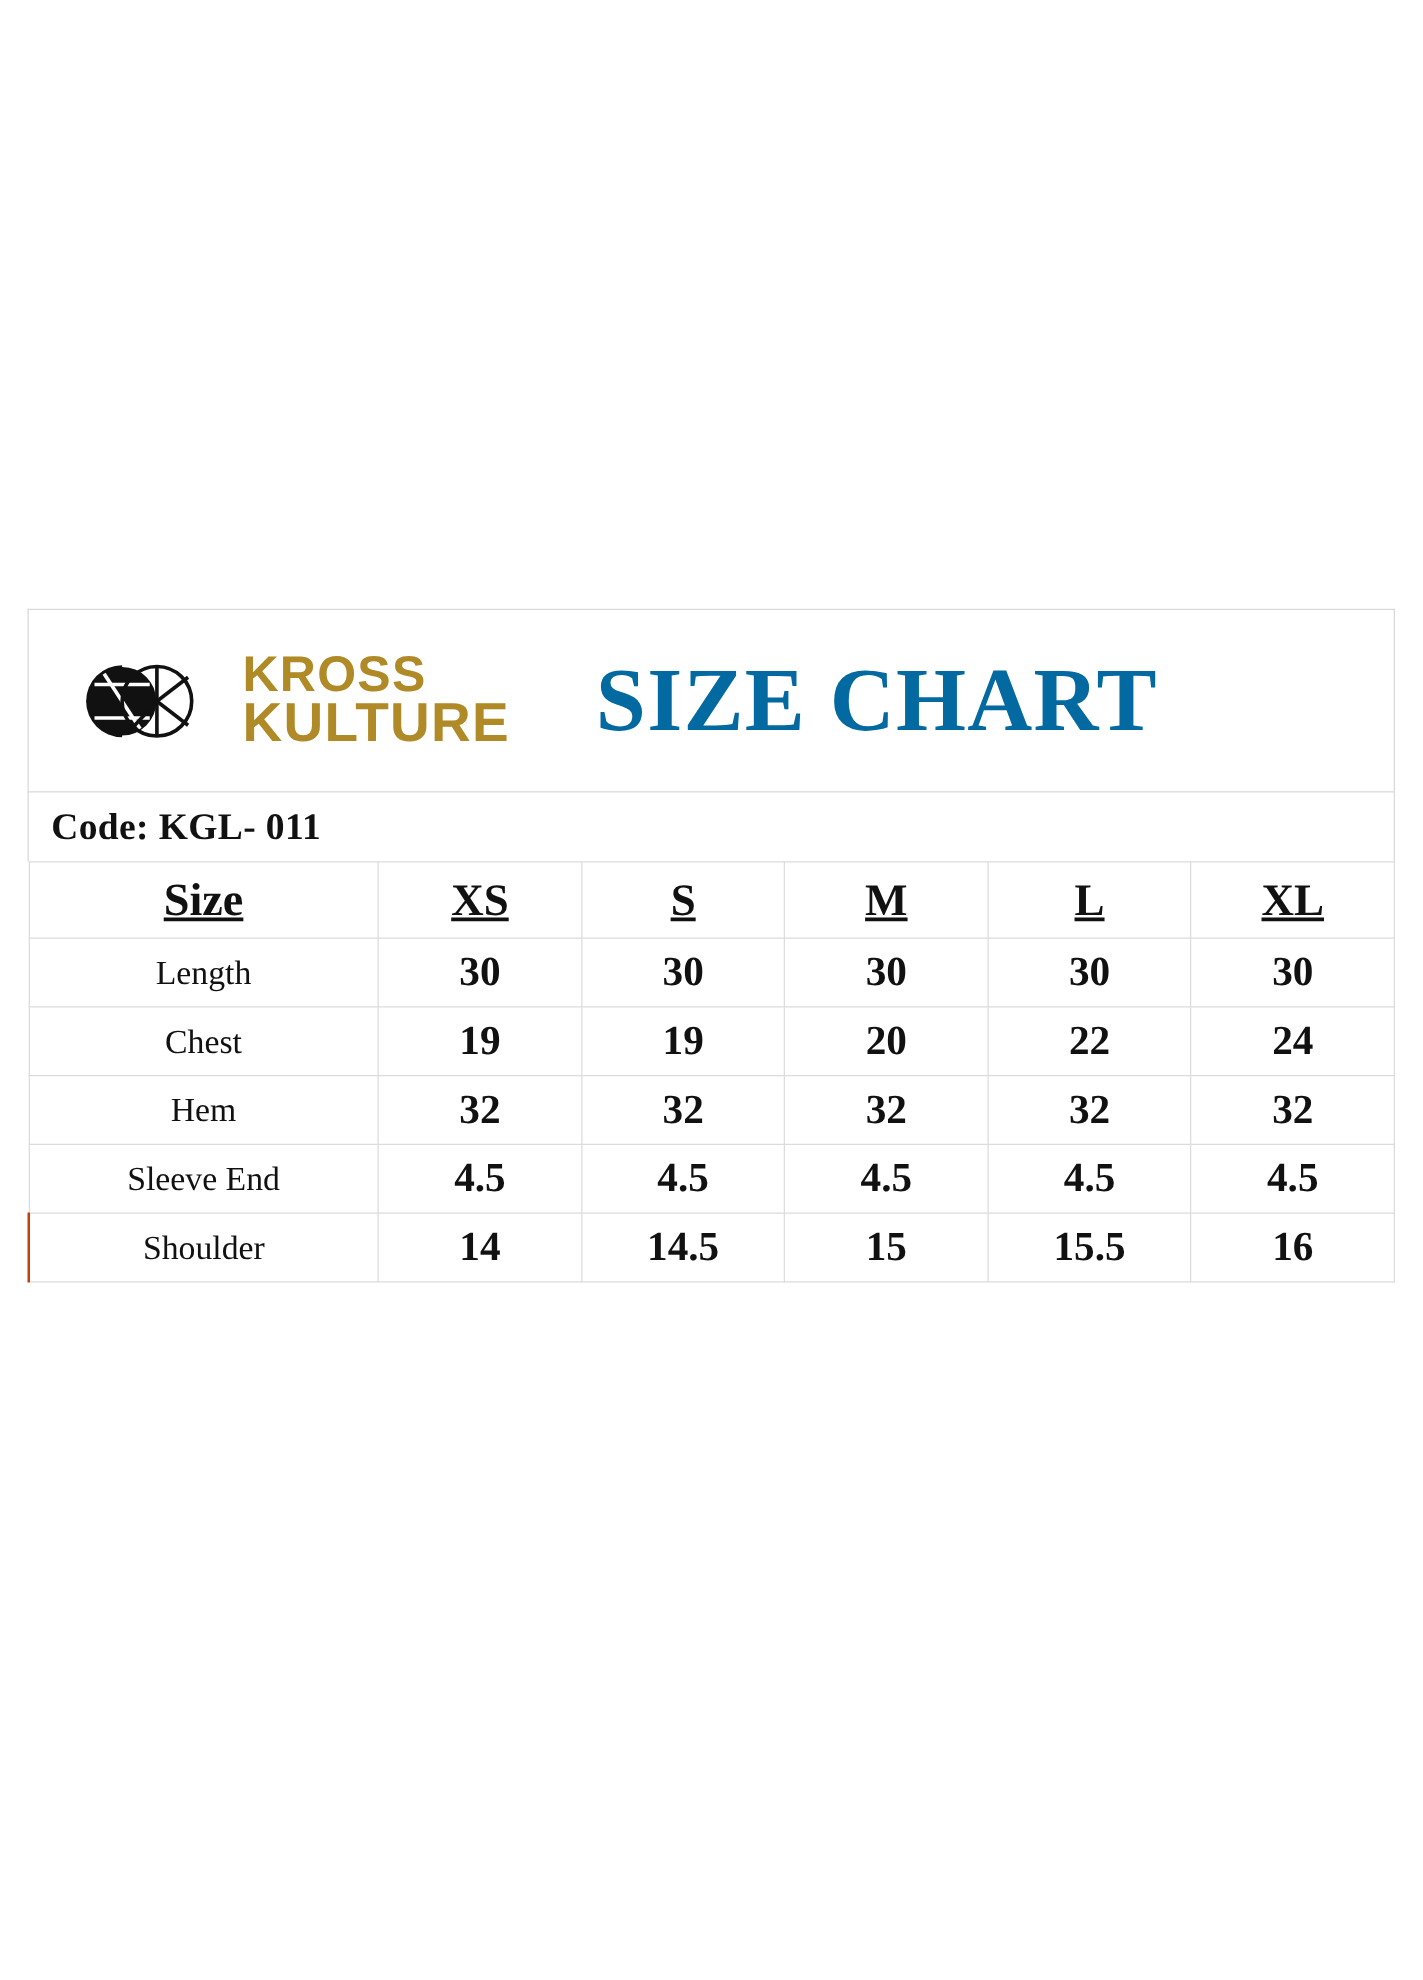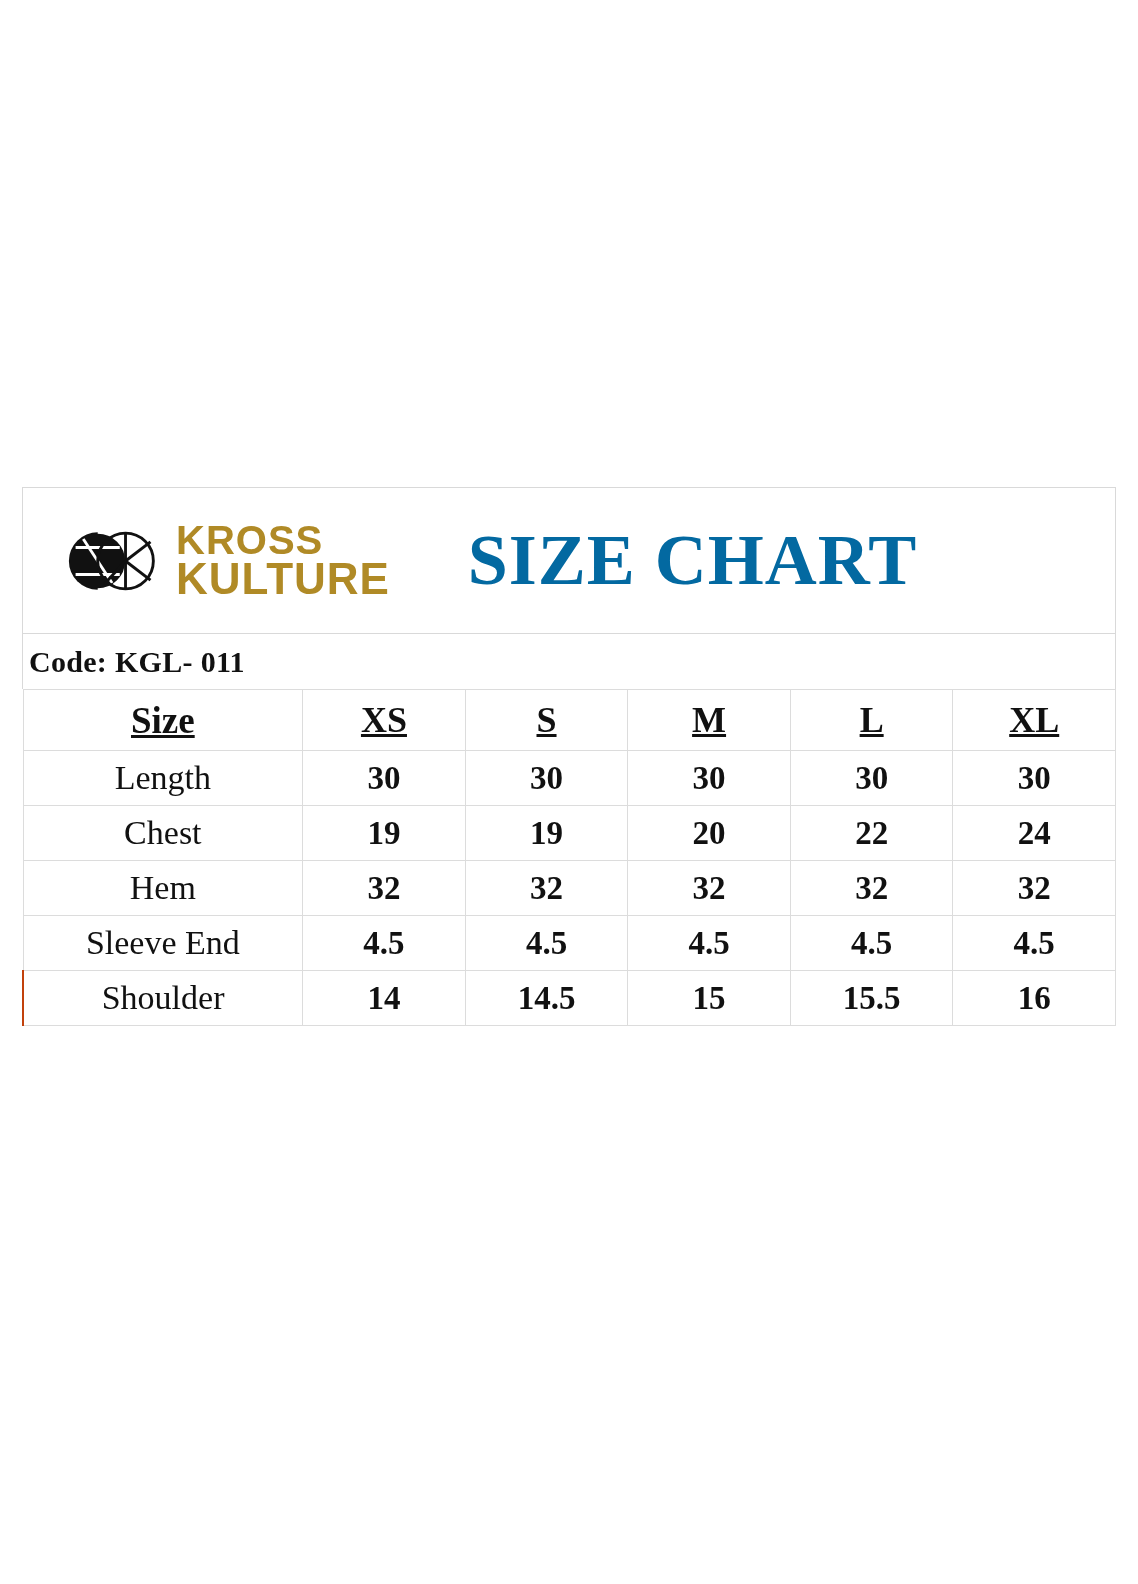--- a/index.html
+++ b/index.html
@@ -37,21 +37,21 @@
     display: flex;
     align-items: center;
     margin-left: 43px;
   }
   .logo-mark {
     width: 96px;
     height: 96px;
     flex: none;
   }
   .logo-text {
-    margin-left: 14px;
+    margin-left: 32px;
     line-height: 0.92;
     color: #b08a26;
     font-family: "Liberation Sans", sans-serif;
     font-weight: 700;
     letter-spacing: 1px;
   }
   .logo-text .l1 { font-size: 40px; display: block; }
   .logo-text .l2 { font-size: 44px; display: block; }
 
   .chart-title {
@@ -66,21 +66,21 @@
   }
 
   
   .code-row {
     border: 1px solid #d9d9d9;
     border-bottom: none;
     box-sizing: border-box;
     height: 56px;
     display: flex;
     align-items: center;
-    padding-left: 6px;
+    padding-left: 18px;
     font-size: 30px;
     font-weight: 700;
     letter-spacing: 0.3px;
   }
 
   
   table.size-table {
     border-collapse: collapse;
     width: 100%;
     table-layout: fixed;
@@ -94,21 +94,21 @@
     height: 54px;
     color: #111111;
   }
   table.size-table thead th {
     font-weight: 700;
     font-size: 36px;
     height: 60px;
     text-decoration: underline;
   }
   table.size-table .rowhead {
-    font-size: 34px;
+    font-size: 27px;
     font-weight: 400;
   }
   table.size-table thead th.rowhead {
     font-weight: 700;
     font-size: 37px;
   }
   col.c0 { width: 25.6%; }
   col.c1, col.c2, col.c3, col.c4, col.c5 { width: 14.88%; }
 
   

